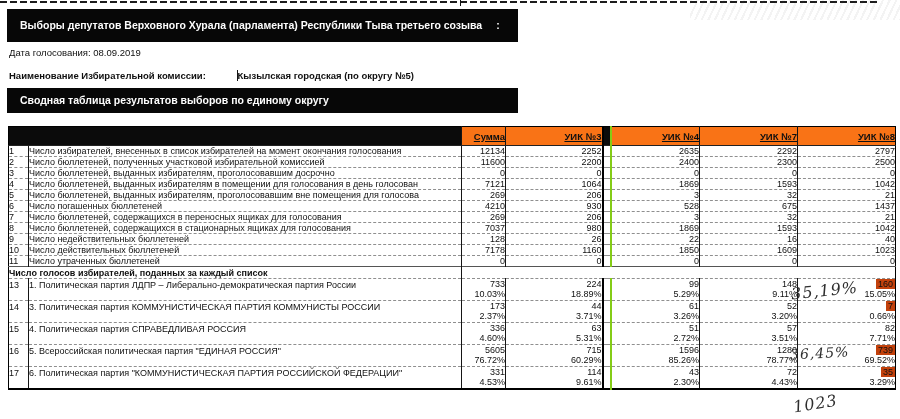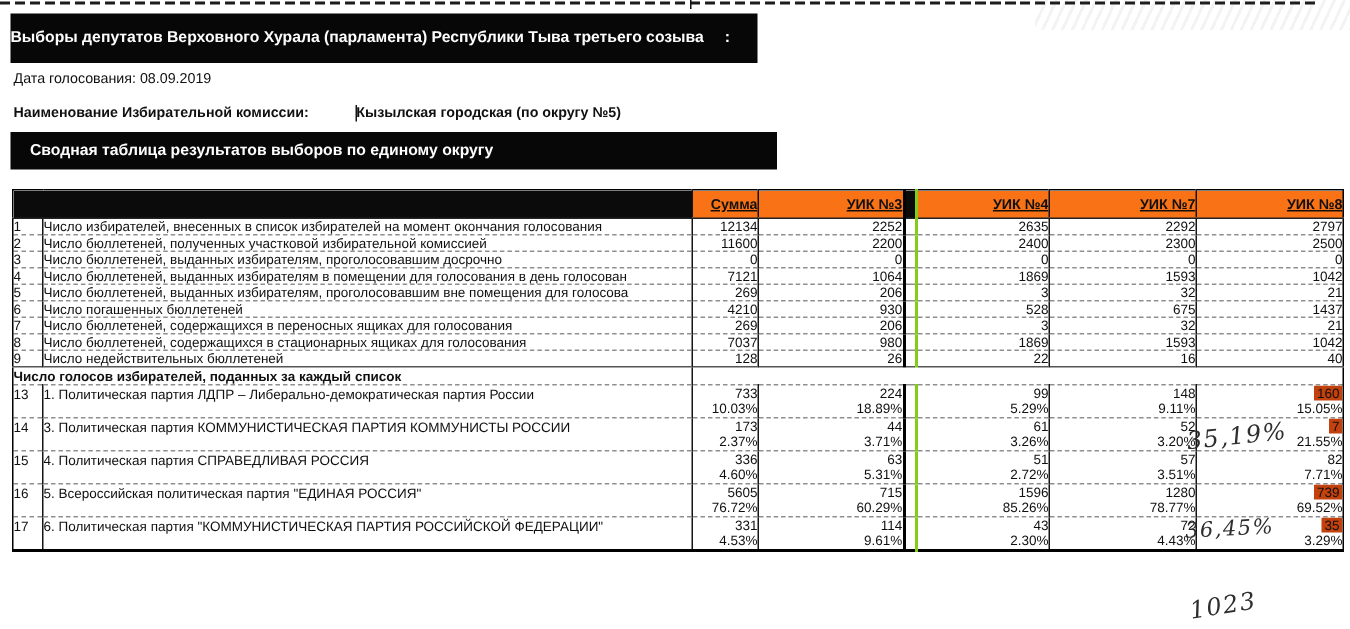--- a/index.html
+++ b/index.html
@@ -7,21 +7,21 @@
         font-family:"Liberation Sans",sans-serif;color:#101010;}
   
   .topline{position:absolute;left:0;top:1px;width:879px;height:2px;
            background:repeating-linear-gradient(90deg,#1c1c1c 0 7px,transparent 7px 10px);}
   .toptick{position:absolute;left:460px;top:0;width:1px;height:6px;background:#111;}
   .corner-noise{position:absolute;right:0;top:0;width:210px;height:20px;opacity:.5;
            background:repeating-linear-gradient(115deg,rgba(90,90,90,.14) 0 2px,transparent 2px 6px);}
   
   .bar{position:absolute;left:7px;width:498px;background:#070707;color:#fdfdfd;
        font-weight:bold;font-size:10.5px;white-space:nowrap;overflow:hidden;}
-  .bar1{top:9px;height:33px;line-height:33px;}
+  .bar1{top:9px;height:33px;line-height:33px;padding-left:13px;}
   .bar2{top:88px;height:25px;line-height:25px;padding-left:13px;}
   .bar .colon{margin-left:14px;}
   .dateline{position:absolute;left:9px;top:47px;font-size:9.5px;}
   .commission{position:absolute;left:9px;top:70px;font-size:9.5px;font-weight:bold;}
   .commission .val{margin-left:28px;}
   
   .results{position:absolute;left:8px;top:126px;width:887px;border-collapse:collapse;
            table-layout:fixed;border:1px solid #000;border-bottom:2px solid #000;font-size:9px;}
   .results td,.results th{padding:0;overflow:hidden;}
   thead th{height:18px;border-bottom:1px solid #222;}
@@ -178,20 +178,40 @@
         <tr>
           <td class="num">9</td>
           <td class="desc">Число недействительных бюллетеней</td>
           <td class="val">128</td>
           <td class="val c-u3">26</td>
           <td class="seam"></td>
           <td class="val c-u4">22</td>
           <td class="val">16</td>
           <td class="val">40</td>
         </tr>
+        <tr>
+          <td class="num">10</td>
+          <td class="desc">Число действительных бюллетеней</td>
+          <td class="val">7178</td>
+          <td class="val c-u3">1160</td>
+          <td class="seam"></td>
+          <td class="val c-u4">1850</td>
+          <td class="val">1609</td>
+          <td class="val">1023</td>
+        </tr>
+        <tr>
+          <td class="num">11</td>
+          <td class="desc">Число утраченных бюллетеней</td>
+          <td class="val">0</td>
+          <td class="val c-u3">0</td>
+          <td class="seam"></td>
+          <td class="val c-u4">0</td>
+          <td class="val">0</td>
+          <td class="val">0</td>
+        </tr>
         <tr class="sect-row">
           <td class="sect" colspan="2">Число голосов избирателей, поданных за каждый список</td>
           <td class="sect-rest" colspan="6"></td>
         </tr>
         <tr class="party">
           <td class="num">13</td>
           <td class="desc">1. Политическая партия ЛДПР – Либерально-демократическая партия России</td>
           <td class="val">
             <div class="cnt">733</div>
             <div class="pct">10.03%</div>
@@ -229,21 +249,21 @@
           <td class="val c-u4">
             <div class="cnt">61</div>
             <div class="pct">3.26%</div>
           </td>
           <td class="val">
             <div class="cnt">52</div>
             <div class="pct">3.20%</div>
           </td>
           <td class="val">
             <div class="cnt"><span class="hl">7</span></div>
-            <div class="pct">21.55%</div>
+            <div class="pct">0.66%</div>
           </td>
         </tr>
         <tr class="party">
           <td class="num">15</td>
           <td class="desc">4. Политическая партия СПРАВЕДЛИВАЯ РОССИЯ</td>
           <td class="val">
             <div class="cnt">336</div>
             <div class="pct">4.60%</div>
           </td>
           <td class="val c-u3">

